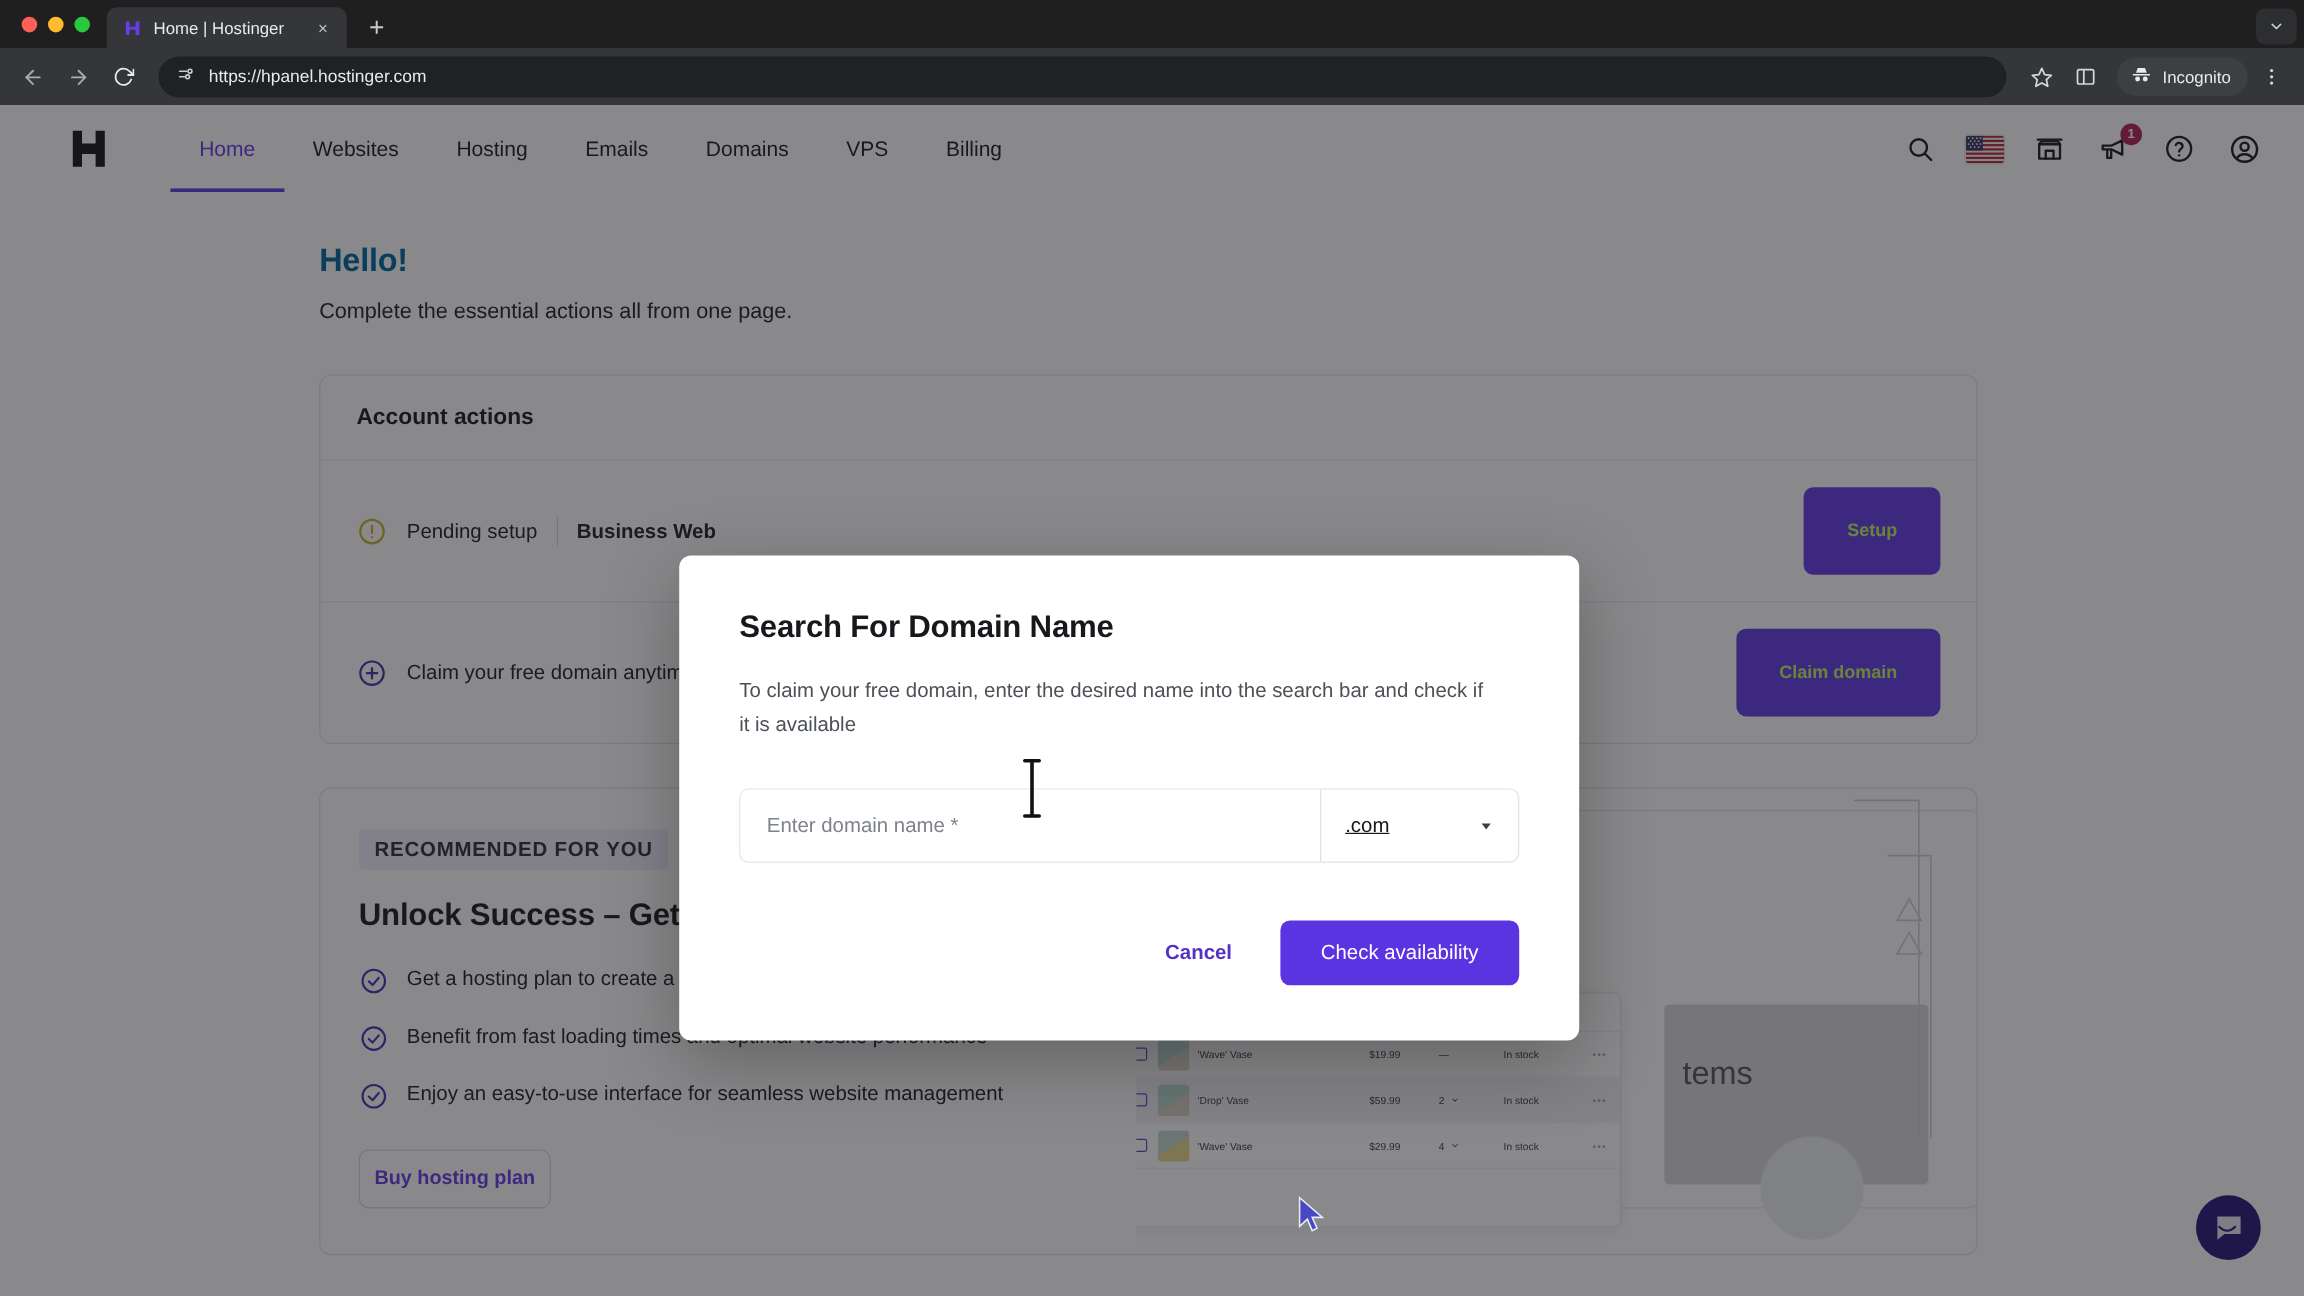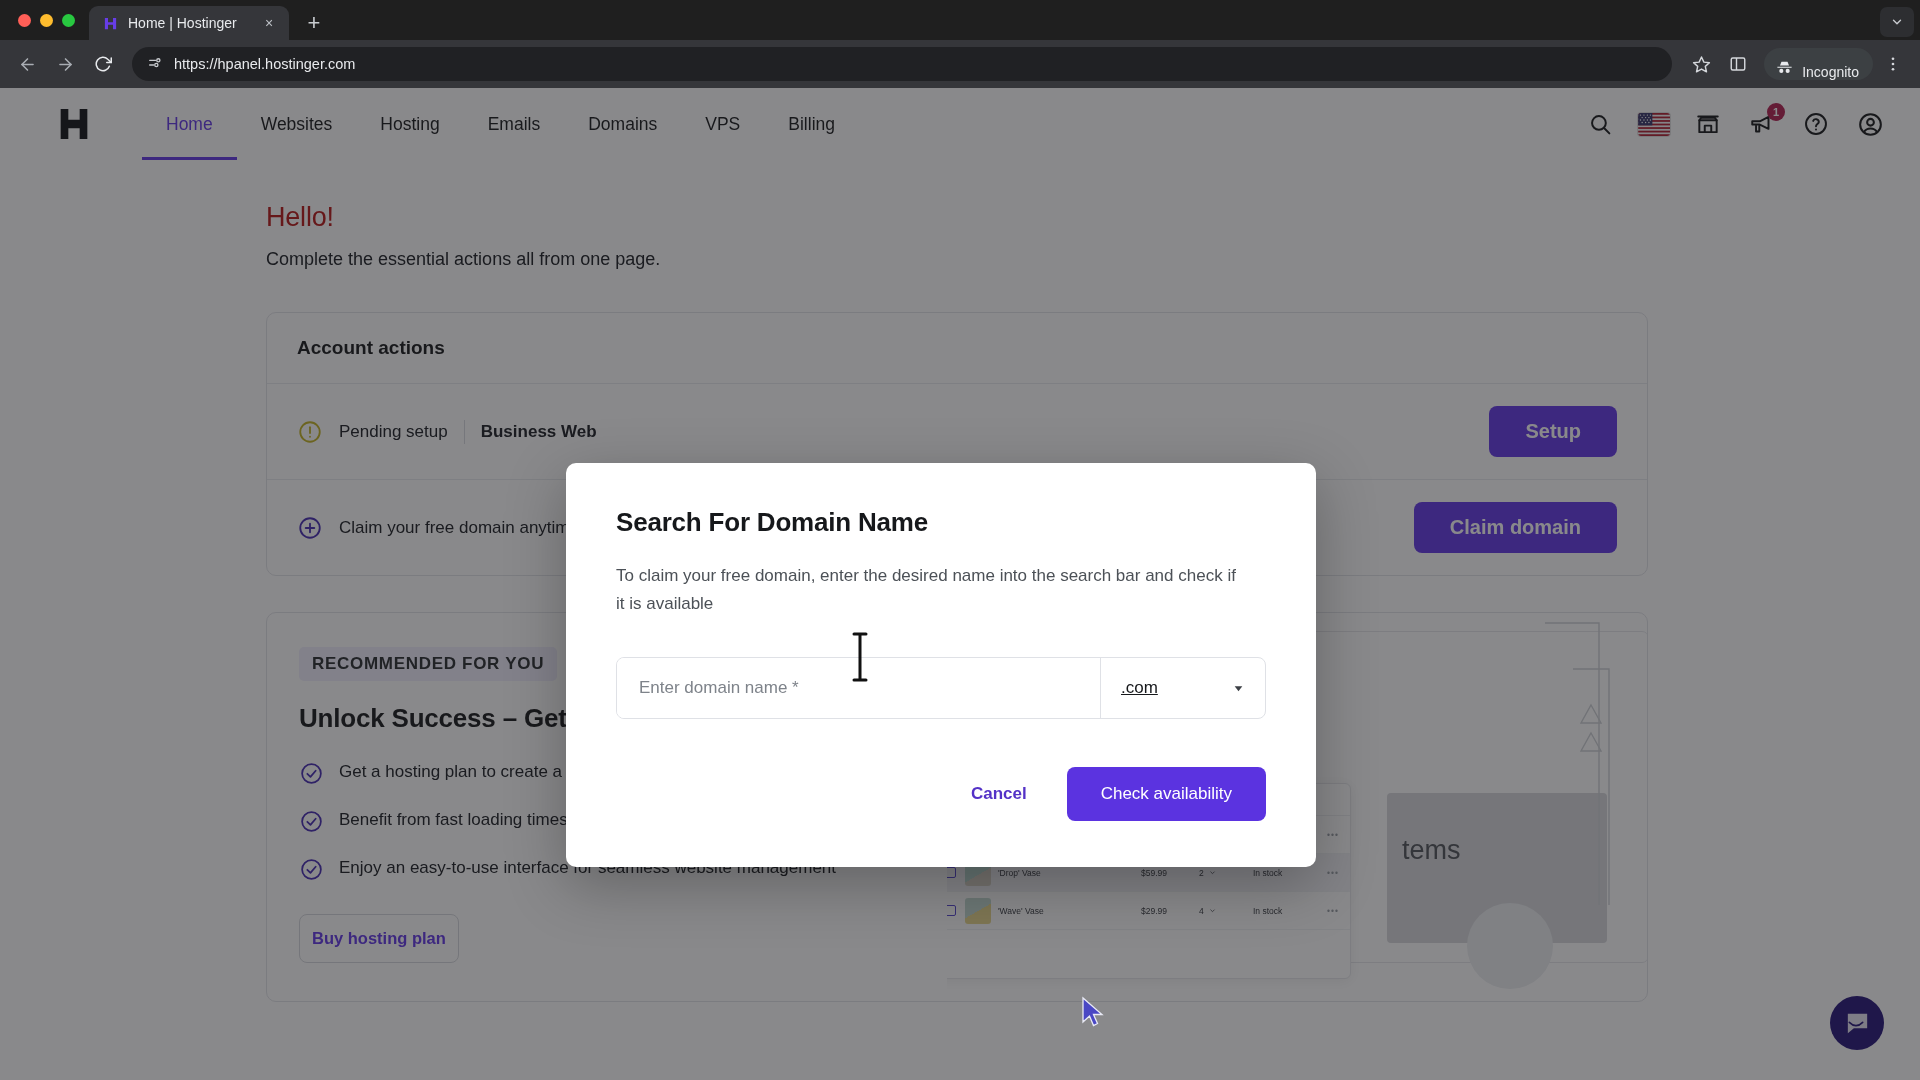--- a/index.html
+++ b/index.html
@@ -45,21 +45,21 @@
              color:#a9adb3; border-radius:50%; }
   .nav-btn.enabled { color:#e8eaed; }
   .omnibox {
     flex:1; height:34px; background:#202124; border-radius:18px;
     display:flex; align-items:center; gap:11px; padding:0 15px; margin:0 8px;
     color:#e8eaed; font-size:14.5px;
   }
   .tb-right { display:flex; align-items:center; gap:3px; }
   .tb-icon { width:34px; height:34px; display:flex; align-items:center; justify-content:center; color:#d5d8dc; }
   .incognito-chip {
-    height:32px; background:#3c4043; border-radius:16px; display:flex; align-items:flex-end;
+    height:32px; background:#3c4043; border-radius:16px; display:flex; align-items:center;
     gap:8px; padding:0 14px 0 11px; color:#e8eaed; font-size:14px; margin-left:6px;
   }
 
   
   .viewport { position:relative; width:1920px; height:992px; background:#fff; overflow:hidden; }
 
   .hnav {
     height:72px; background:#fff; display:flex; align-items:center;
     padding:0 34px 0 52px; position:relative;
   }
@@ -78,41 +78,41 @@
              color:#1d1e20; position:relative; }
   .flag { width:34px; height:23px; border-radius:3px; overflow:hidden; position:relative;
           box-shadow:0 0 0 1px rgba(0,0,0,.12); }
   .badge {
     position:absolute; top:-5px; right:-7px; min-width:18px; height:18px;
     background:#b52555; color:#fff; border-radius:9px; font-size:11px; font-weight:700;
     display:flex; align-items:center; justify-content:center; padding:0 5px;
   }
 
   .content { padding:42px 0 0 266px; }
-  .greet-title { font-size:27px; font-weight:400; color:#b91c1c; letter-spacing:-.2px; }
+  .greet-title { font-size:27px; font-weight:700; color:#0369a1; letter-spacing:-.2px; }
   .greet-sub { font-size:18px; color:#22252a; margin-top:16px; }
 
   .card {
     width:1382px; background:#fff; border:1px solid #e3e4e8; border-radius:10px;
     margin-top:42px; overflow:hidden;
   }
   .card-head { padding:24px 30px; font-size:19px; font-weight:700; color:#1d1e20;
                border-bottom:1px solid #e9eaee; }
   .card-row {
     display:flex; align-items:center; padding:22px 30px; min-height:80px;
     border-bottom:1px solid #e9eaee;
   }
   .card-row:last-child { border-bottom:none; }
   .row-ic { width:26px; height:26px; flex:0 0 26px; margin-right:16px; }
   .row-text { font-size:17px; color:#22252a; display:flex; align-items:center; gap:16px; }
   .row-sep { width:1px; height:24px; background:#d9dbe0; }
   .row-strong { font-weight:700; }
   .btn-primary {
-    margin-left:auto; background:#673de6; color:#ffffff; border:none; border-radius:8px;
-    font-size:20px; font-weight:700; padding:14px 36px; font-family:inherit;
+    margin-left:auto; background:#673de6; color:#bef264; border:none; border-radius:8px;
+    font-size:15px; font-weight:700; padding:28px 36px; font-family:inherit;
   }
 
   .promo {
     width:1382px; background:#fff; border:1px solid #e3e4e8; border-radius:10px;
     margin-top:36px; display:flex; overflow:hidden; min-height:374px; position:relative;
   }
   .promo-left { padding:34px 0 38px 32px; width:680px; }
   .chip {
     display:inline-block; background:#f0eefc; color:#2f3235; font-size:17px; font-weight:700;
     letter-spacing:.7px; padding:7px 13px; border-radius:5px;

